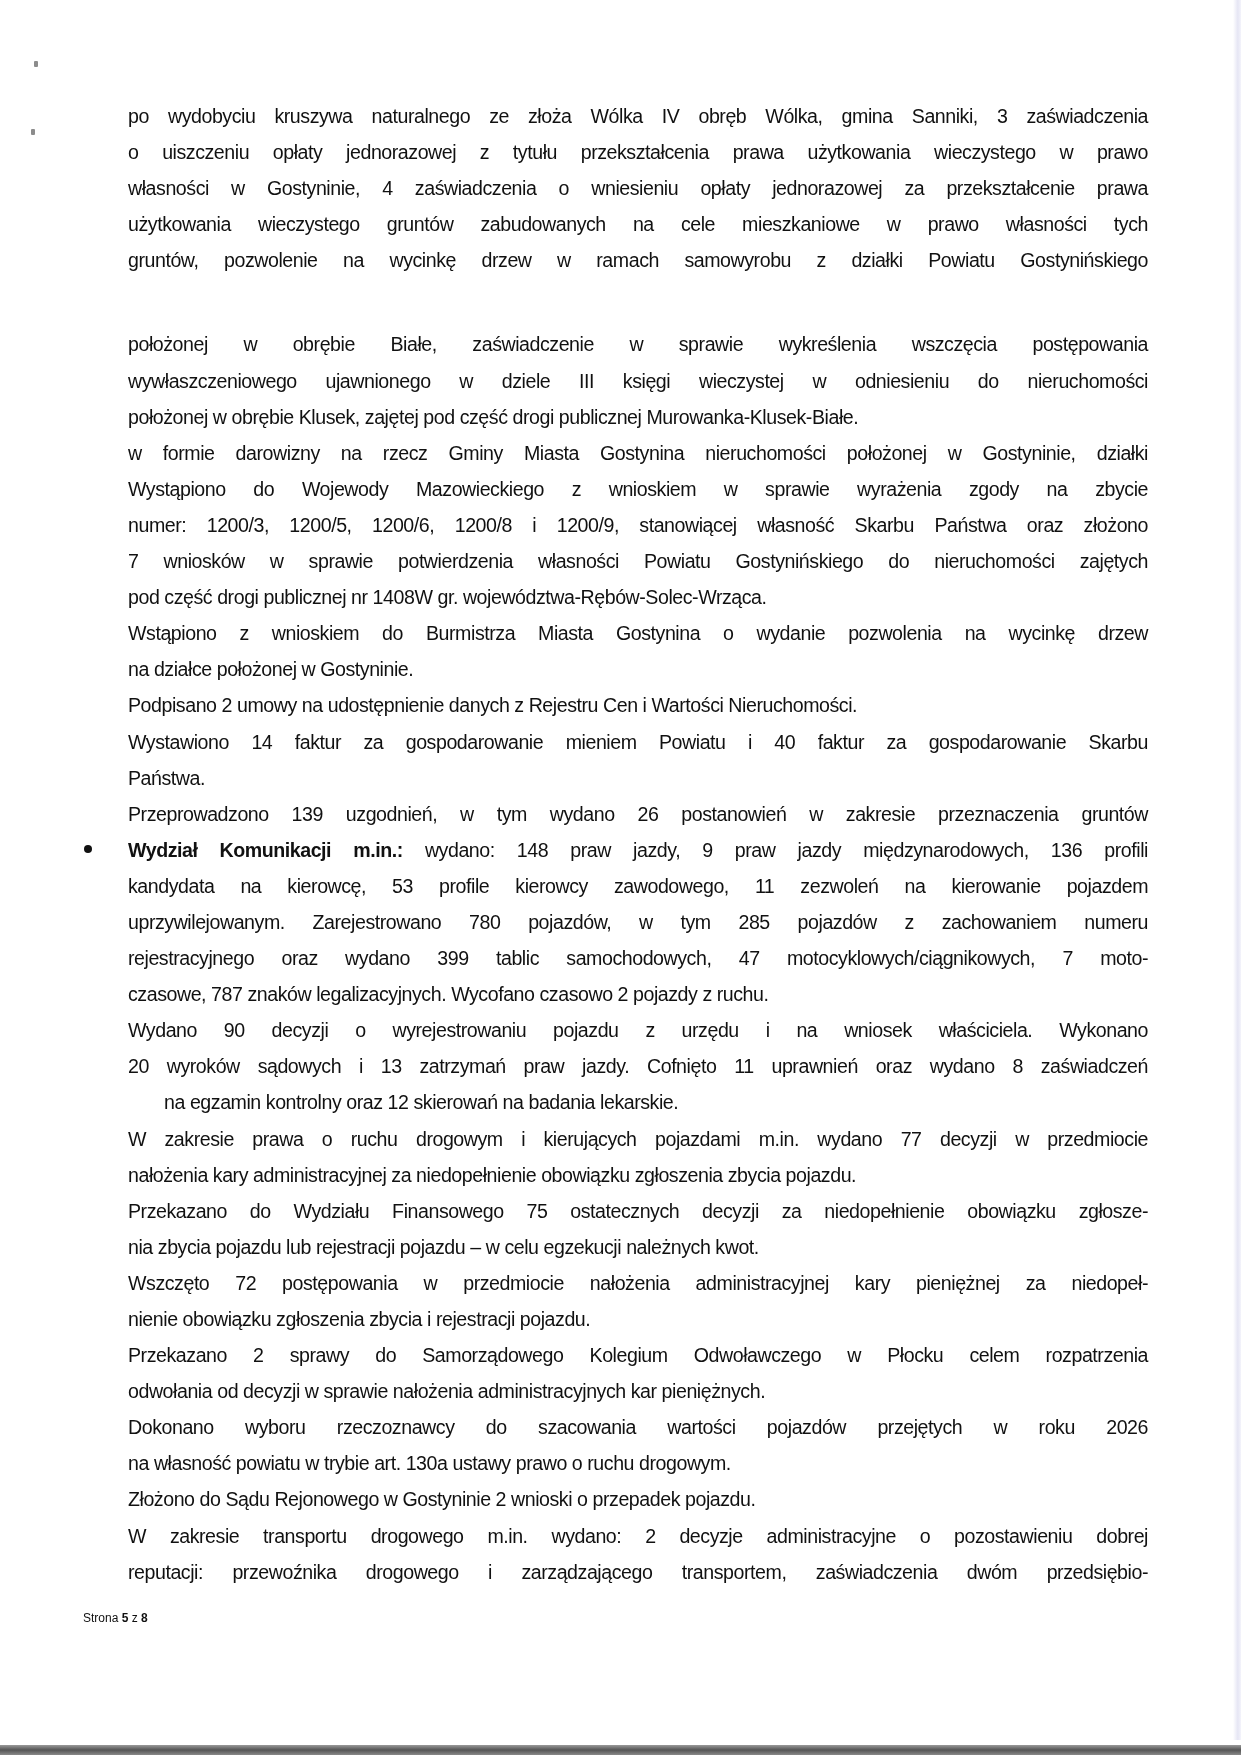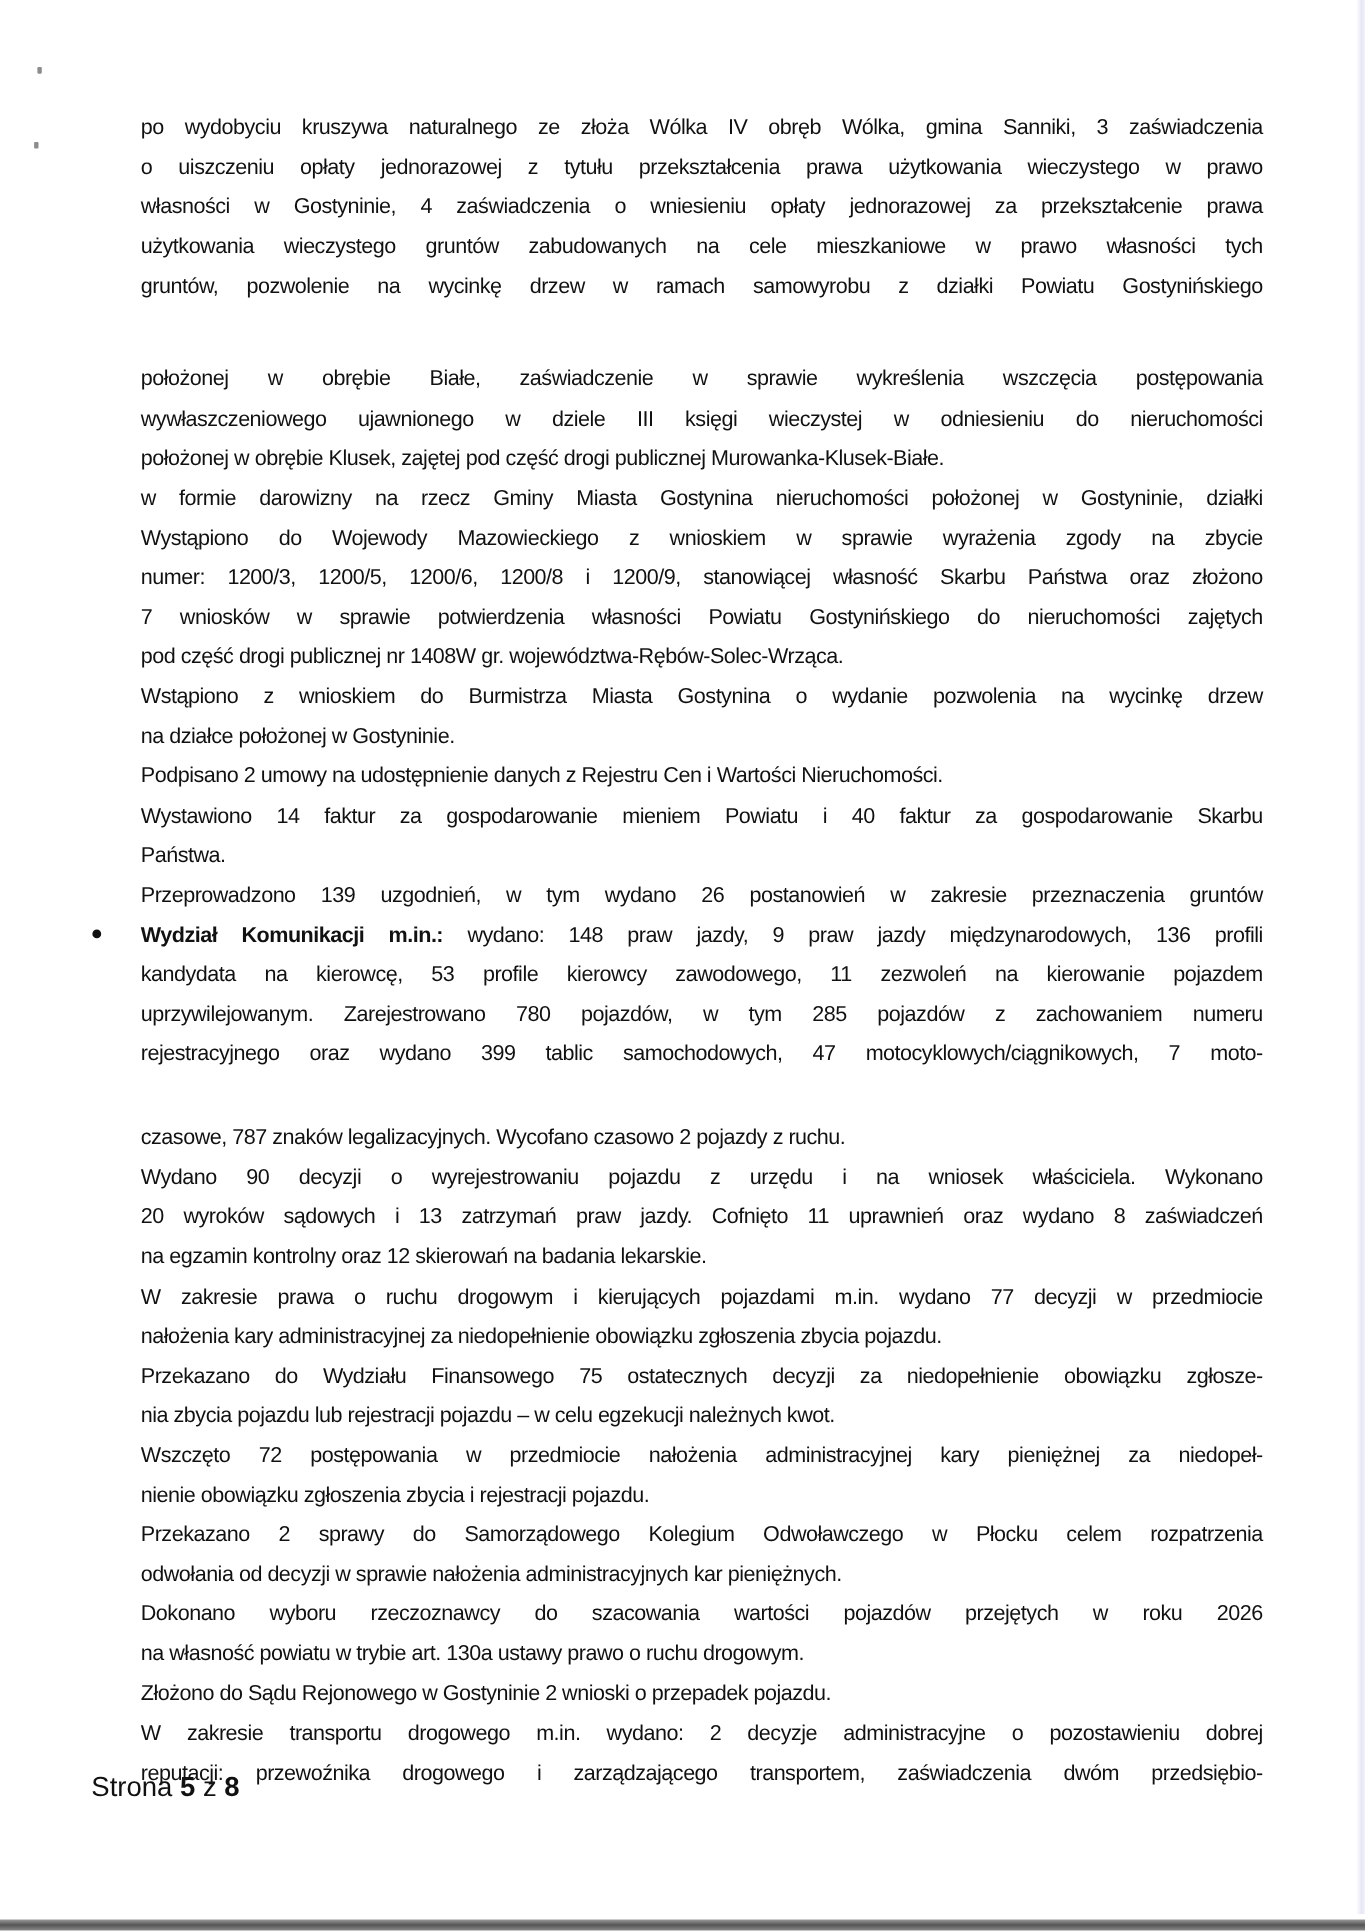--- a/index.html
+++ b/index.html
@@ -30,21 +30,21 @@
   .line { display: block; text-align: justify; text-align-last: justify; white-space: nowrap; }
   .line.last { text-align-last: left; }
   .bullet-wrap { position: relative; }
   .bullet {
     position: absolute; left: -44px; top: 13px; width: 8px; height: 8px;
     border-radius: 50%; background: #111111;
   }
   .bold { font-weight: bold; }
   .footer {
     position: absolute; left: 83px; top: 1611px;
-    font-size: 25px; color: #111111;
+    font-size: 12px; color: #111111;
   }
   .footer .num { font-weight: bold; }
 </style>
 </head>
 <body>
 
 <div class="page-edge-right"></div>
 <div class="page-edge-bottom"></div>
 <div class="scan-mark" style="left:34px; top:61px;"></div>
 <div class="scan-mark" style="left:31px; top:129px;"></div>
@@ -81,26 +81,26 @@
     <div class="para">
       <span class="line" style="display: block;">Przeprowadzono 139 uzgodnień, w tym wydano 26 postanowień w zakresie przeznaczenia gruntów</span>
     </div>
     <div class="bullet-wrap">
       <span class="bullet"></span>
       <div class="para">
         <span class="line" style="display: block;"><span class="bold">Wydział Komunikacji m.in.:</span><span> wydano: 148 praw jazdy, 9 praw jazdy międzynarodowych, 136 profili</span></span>
         <span class="line" style="display: block;">kandydata na kierowcę, 53 profile kierowcy zawodowego, 11 zezwoleń na kierowanie pojazdem</span>
         <span class="line" style="display: block;">uprzywilejowanym. Zarejestrowano 780 pojazdów, w tym 285 pojazdów z zachowaniem numeru</span>
         <span class="line" style="display: block;">rejestracyjnego oraz wydano 399 tablic samochodowych, 47 motocyklowych/ciągnikowych, 7 moto-</span>
-        <span class="line last" style="display: block; margin-top: 40px;">czasowe, 787 znaków legalizacyjnych. Wycofano czasowo 2 pojazdy z ruchu.</span>
+        <span class="line last" style="display: block;">czasowe, 787 znaków legalizacyjnych. Wycofano czasowo 2 pojazdy z ruchu.</span>
       </div>
       <div class="para">
         <span class="line" style="display: block;">Wydano 90 decyzji o wyrejestrowaniu pojazdu z urzędu i na wniosek właściciela. Wykonano</span>
         <span class="line" style="display: block;">20 wyroków sądowych i 13 zatrzymań praw jazdy. Cofnięto 11 uprawnień oraz wydano 8 zaświadczeń</span>
-        <span class="line last" style="display: block;">na egzamin kontrolny oraz 12 skierowań na badania lekarskie.</span>
+        <span class="line last" style="display: block; margin-left: 36px;">na egzamin kontrolny oraz 12 skierowań na badania lekarskie.</span>
       </div>
       <div class="para">
         <span class="line" style="display: block;">W zakresie prawa o ruchu drogowym i kierujących pojazdami m.in. wydano 77 decyzji w przedmiocie</span>
         <span class="line last" style="display: block;">nałożenia kary administracyjnej za niedopełnienie obowiązku zgłoszenia zbycia pojazdu.</span>
       </div>
       <div class="para">
         <span class="line" style="display: block;">Przekazano do Wydziału Finansowego 75 ostatecznych decyzji za niedopełnienie obowiązku zgłosze-</span>
         <span class="line last" style="display: block;">nia zbycia pojazdu lub rejestracji pojazdu – w celu egzekucji należnych kwot.</span>
       </div>
       <div class="para">

